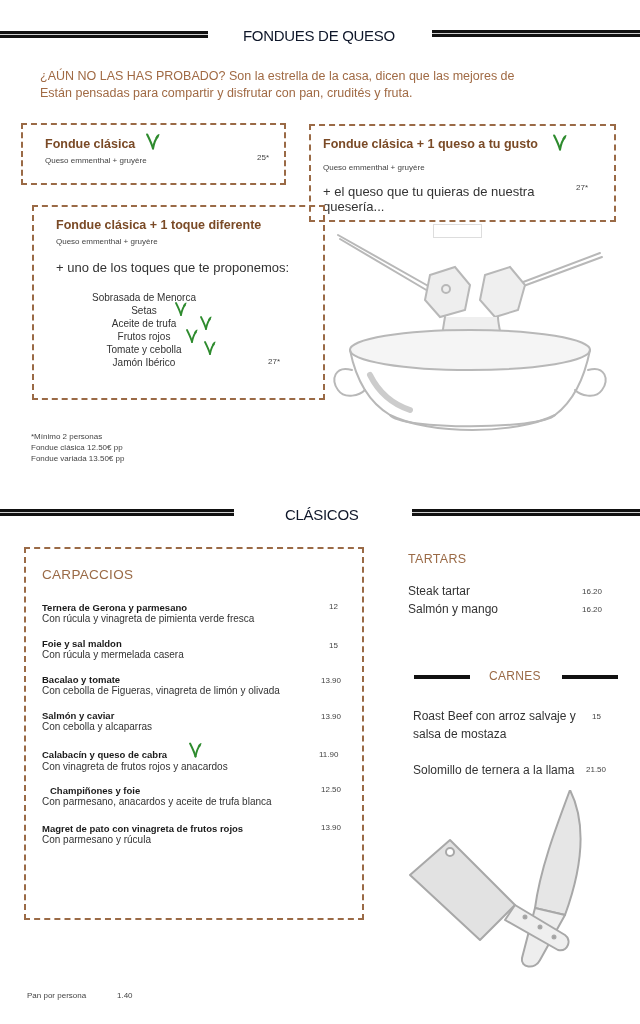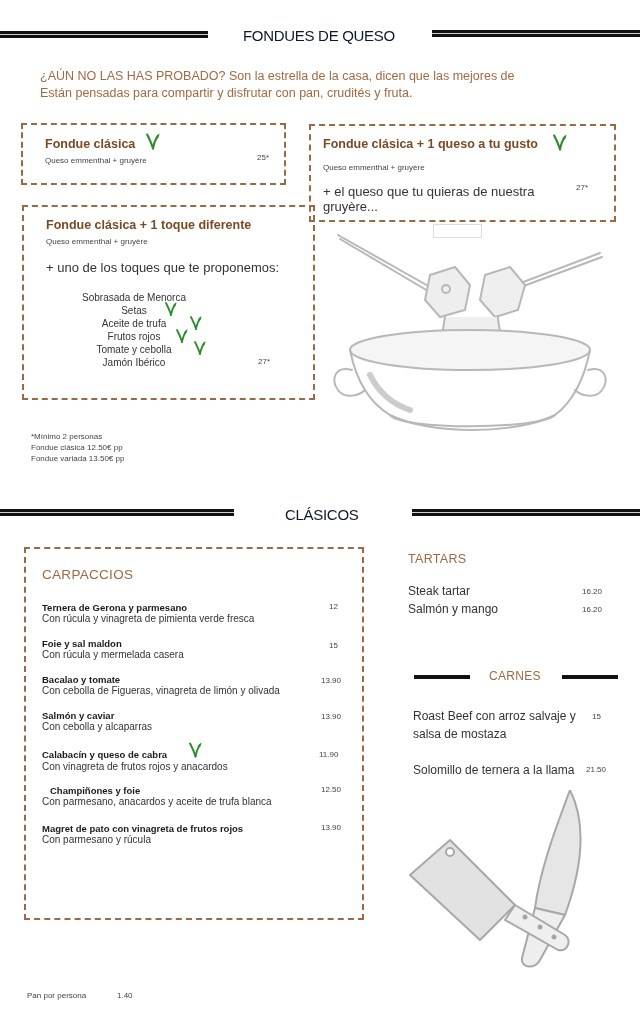--- a/index.html
+++ b/index.html
@@ -67,26 +67,26 @@
 
 <div class="dashed-box" style="left:309px;top:124px;width:307px;height:98px;">
   <div class="fondue-title" style="left:12px;top:11px;">Fondue clásica + 1 queso a tu gusto</div>
   <span class="leaf" style="left:242px;top:8px;width:14px;height:17px;">
       <svg>
         <use href="#leaf"></use>
       </svg>
     </span>
   <div class="small" style="left:12px;top:37px;">Queso emmenthal + gruyère</div>
   <div class="body-txt" style="left:12px;top:58px;">+ el queso que tu quieras de nuestra</div>
-  <div class="body-txt" style="left:12px;top:73px;">gruyère...</div>
+  <div class="body-txt" style="left:12px;top:73px;">quesería...</div>
   <div class="price" style="left:265px;top:57px;">27*</div>
 </div>
 <div class="abs" style="left:433px;top:224px;width:49px;height:14px;border:1px solid #ddd;"></div>
 
-<div class="dashed-box" style="left:22px;top:205px;width:293px;height:195px;">
+<div class="dashed-box" style="left:32px;top:205px;width:293px;height:195px;">
   <div class="fondue-title" style="left:22px;top:11px;">Fondue clásica + 1 toque diferente</div>
   <div class="small" style="left:22px;top:30px;">Queso emmenthal + gruyère</div>
   <div class="body-txt" style="left:22px;top:53px;">+ uno de los toques que te proponemos:</div>
   <div class="abs" style="left:0;top:84px;width:290px;height:85px;">
     <div class="toque" style="left:-35px;top:0;">Sobrasada de Menorca</div>
     <div class="toque" style="left:-35px;top:13px;">Setas</div>
     <div class="toque" style="left:-35px;top:26px;">Aceite de trufa</div>
     <div class="toque" style="left:-35px;top:39px;">Frutos rojos</div>
     <div class="toque" style="left:-35px;top:52px;">Tomate y cebolla</div>
     <div class="toque" style="left:-35px;top:65px;">Jamón Ibérico</div>

